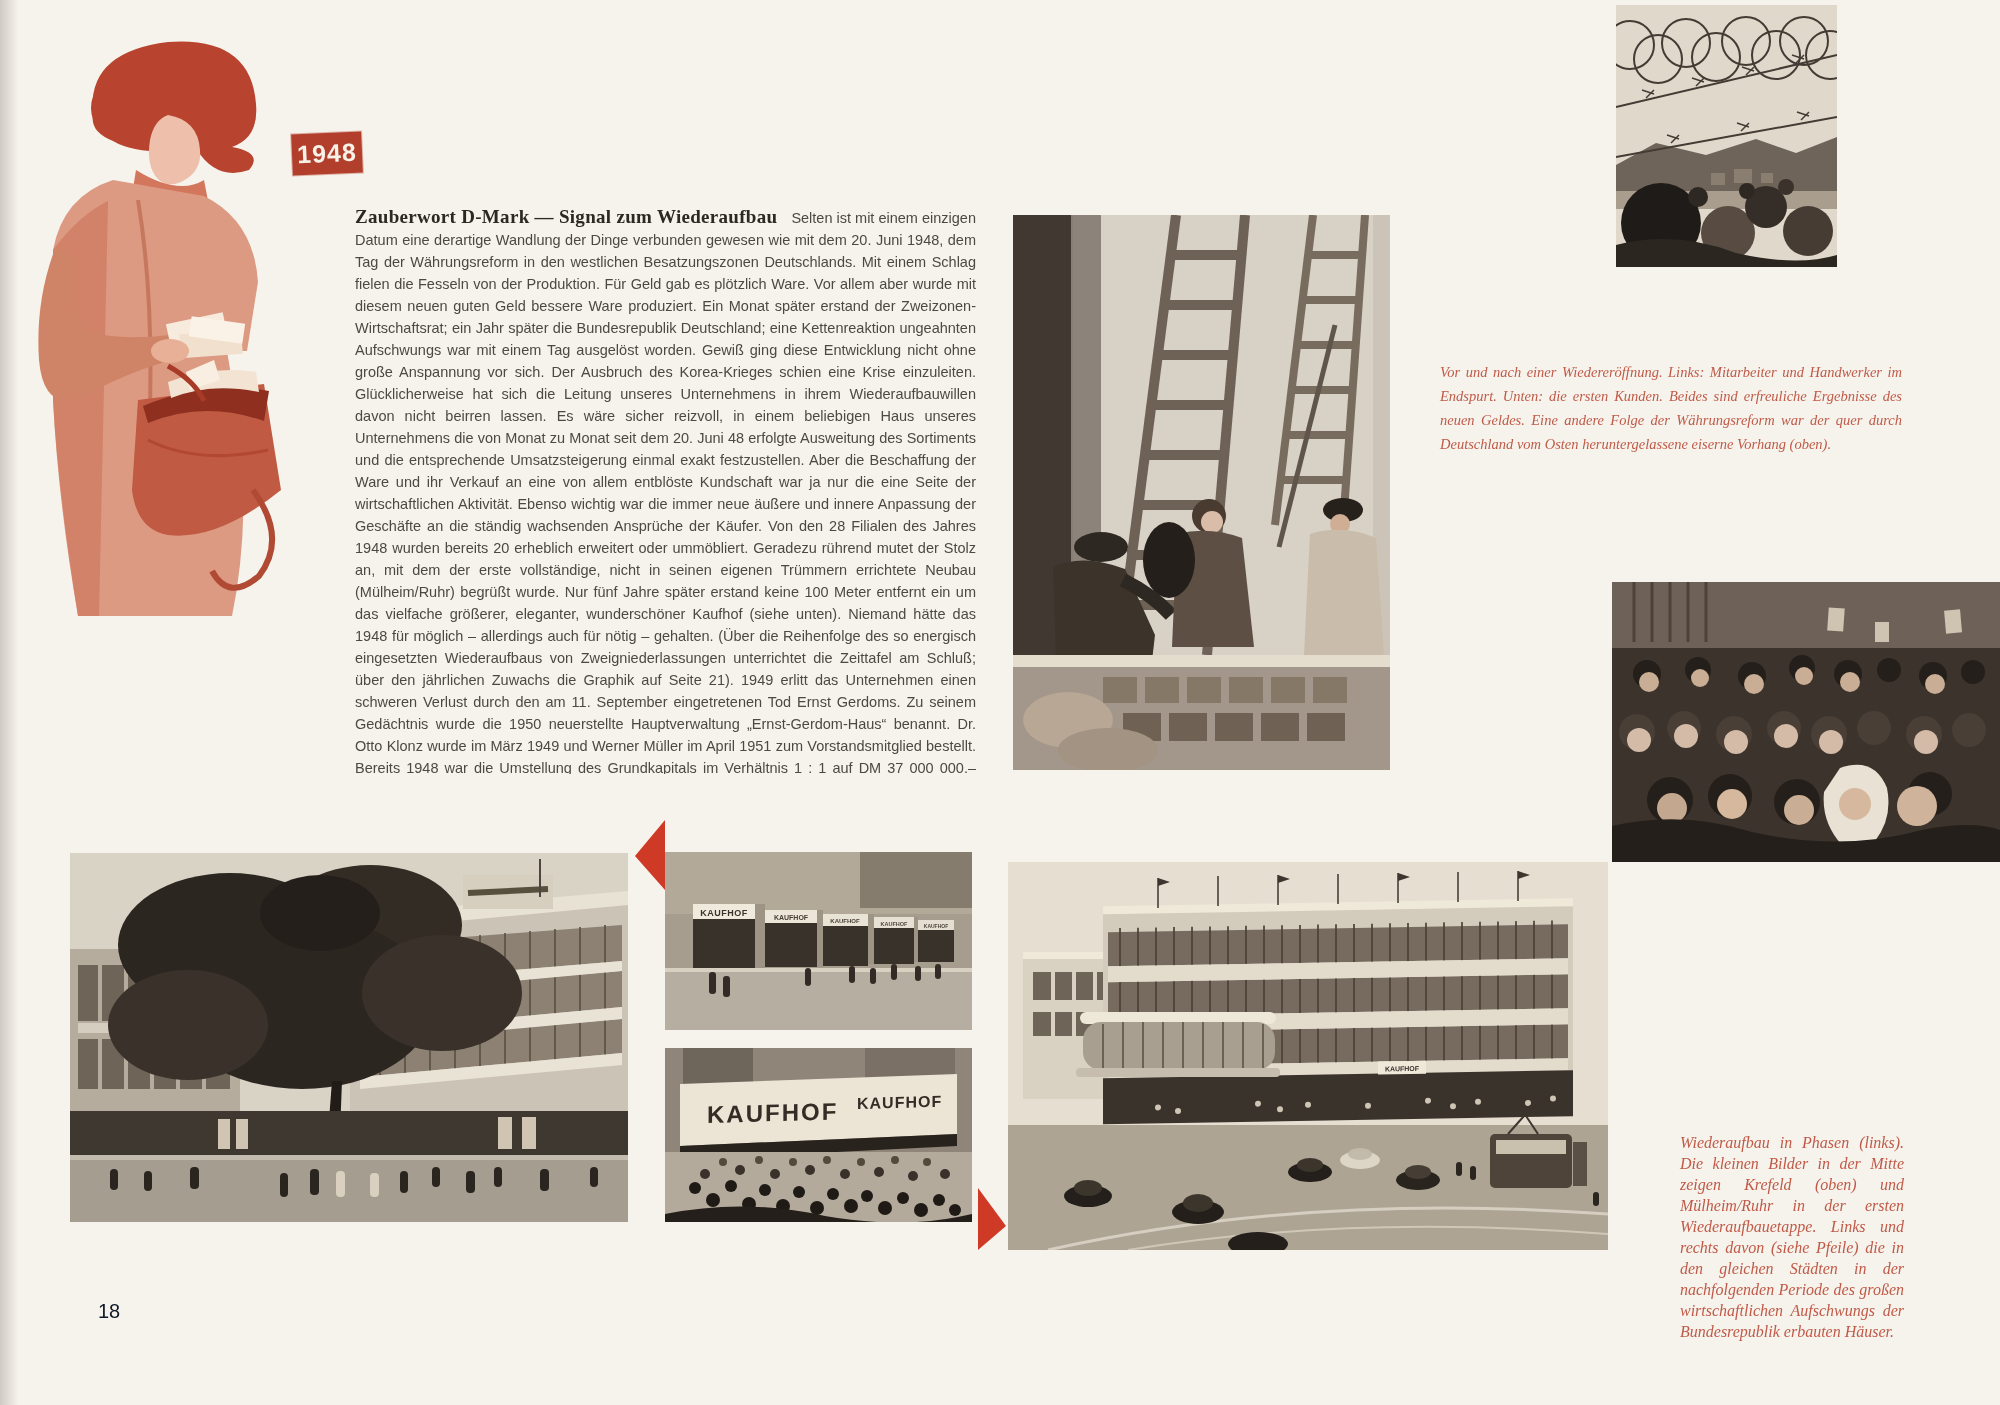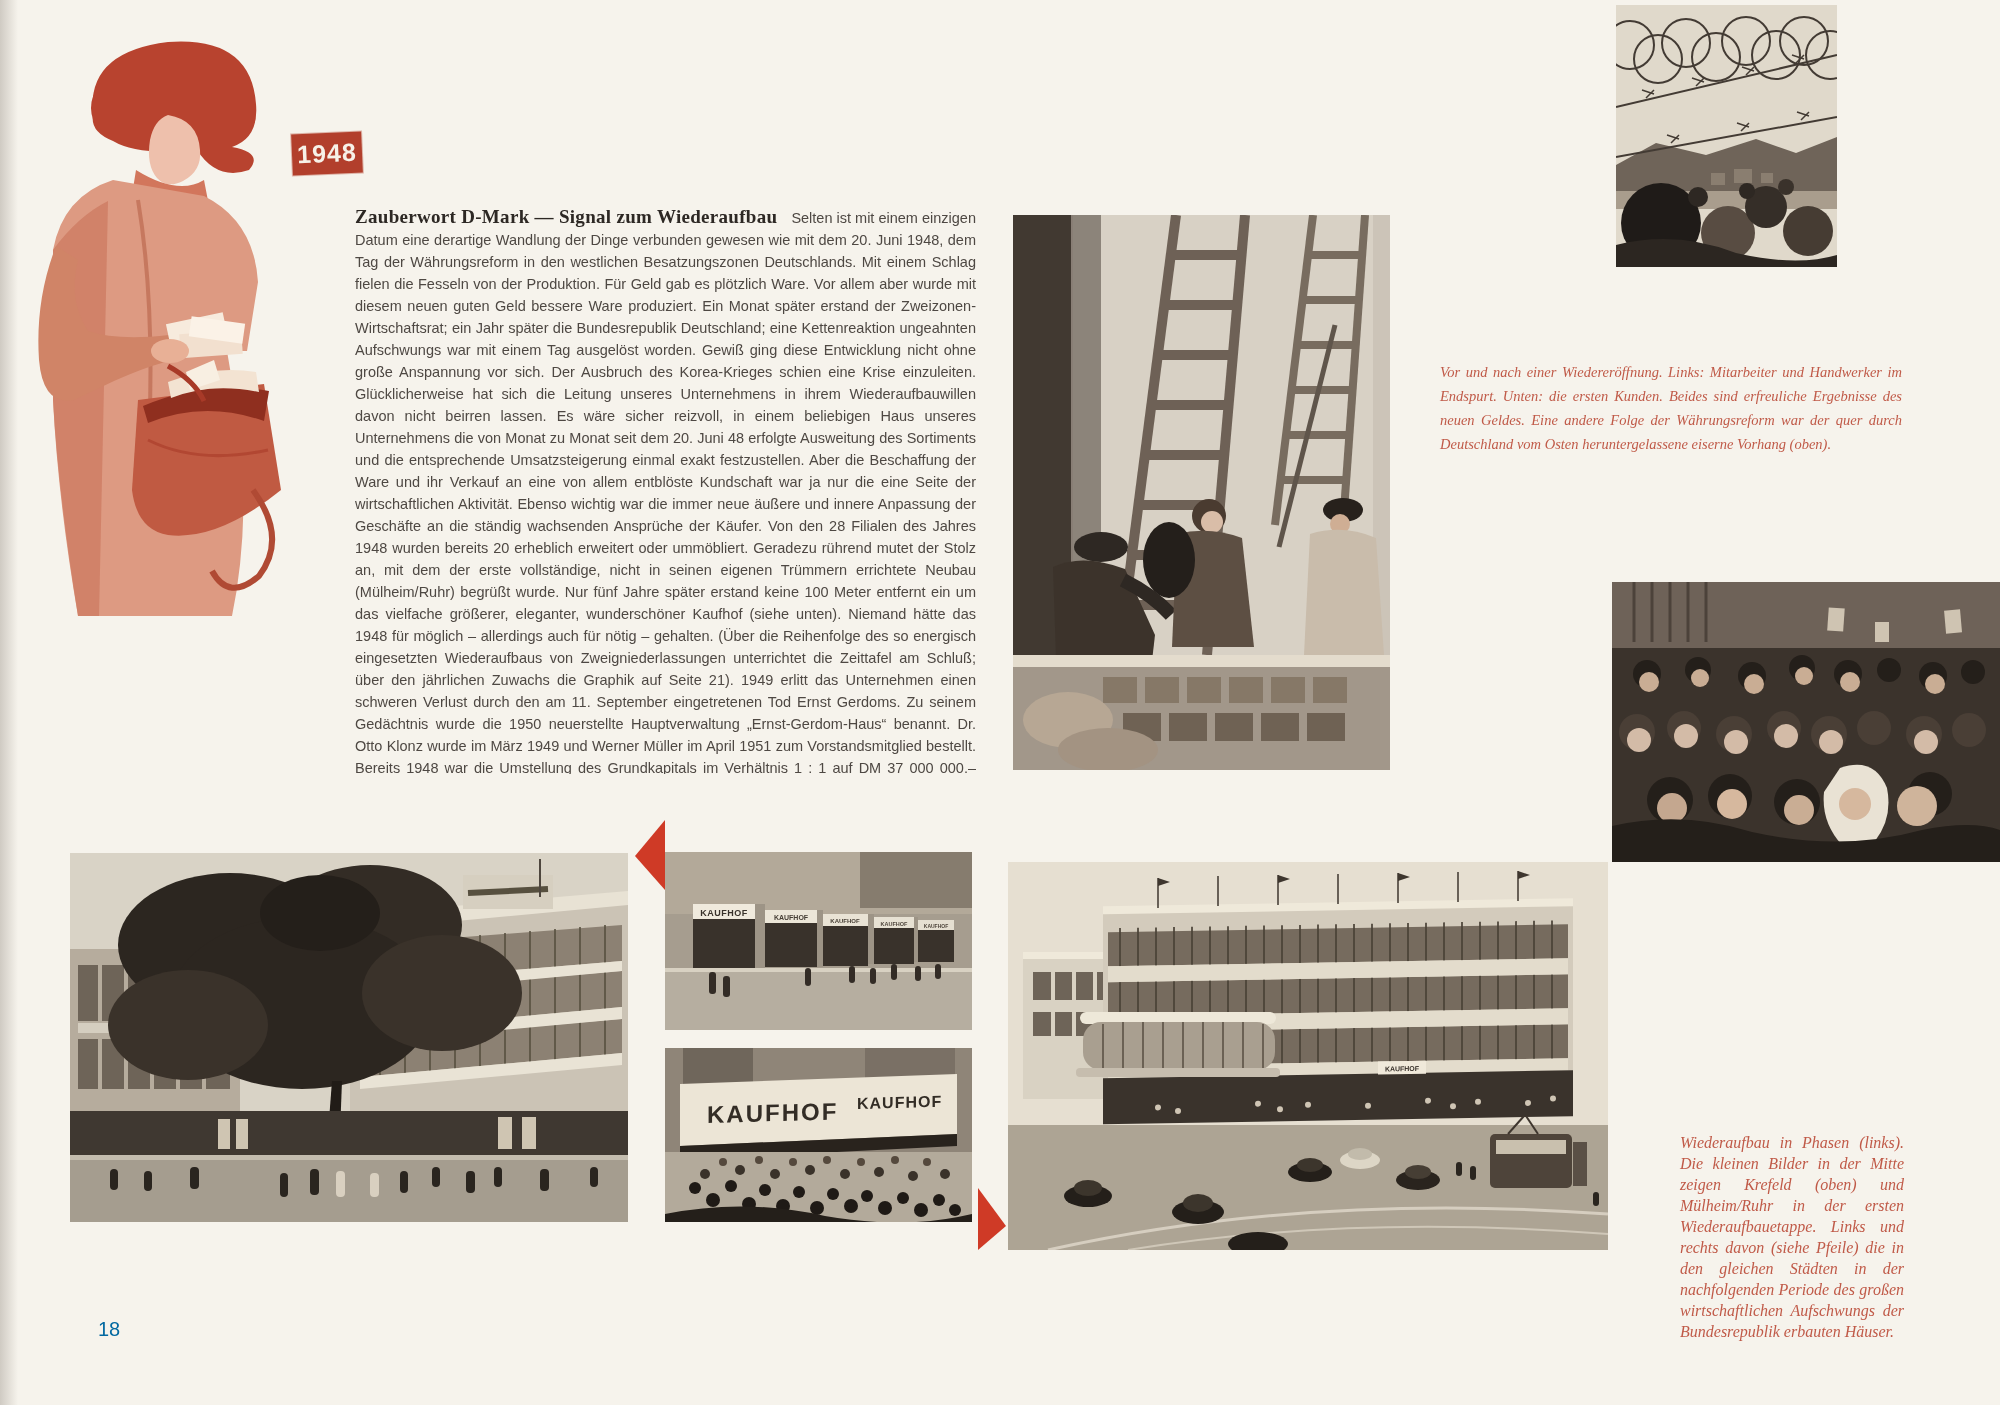--- a/index.html
+++ b/index.html
@@ -14,21 +14,21 @@
          color:#f7f1e8;font-weight:bold;font-size:25px;letter-spacing:1px;
          box-shadow:0 0 0 1px rgba(178,63,44,.35);}
   .bodytext{position:absolute;left:355px;top:206px;width:621px;height:568px;overflow:hidden;
          font-size:14.5px;line-height:22px;color:#4e4843;text-align:justify;}
   .lead{font-family:"Liberation Serif",serif;font-weight:bold;font-size:19px;color:#2d2824;
          letter-spacing:.3px;margin-right:14px;}
   .caption{position:absolute;color:#c05a48;font-family:"Liberation Serif",serif;
          font-style:italic;text-align:justify;}
   .caption.one{left:1440px;top:360px;width:462px;font-size:14.5px;line-height:24px;}
   .caption.two{left:1680px;top:1132px;width:224px;font-size:16px;line-height:21px;}
-  .pageno{position:absolute;left:98px;top:1300px;font-size:20px;color:#0369a1;margin-top:18px;}
+  .pageno{position:absolute;left:98px;top:1300px;font-size:20px;color:#0f172a;}
   .tri{position:absolute;}
 </style>
 </head>
 <body>
 
 <div id="canvas">
   <div class="gutter-shadow"></div>
 
   <div class="photo" style="left:18px;top:20px;width:272px;height:600px;">
     <svg width="272" height="600" viewBox="0 0 272 600">

